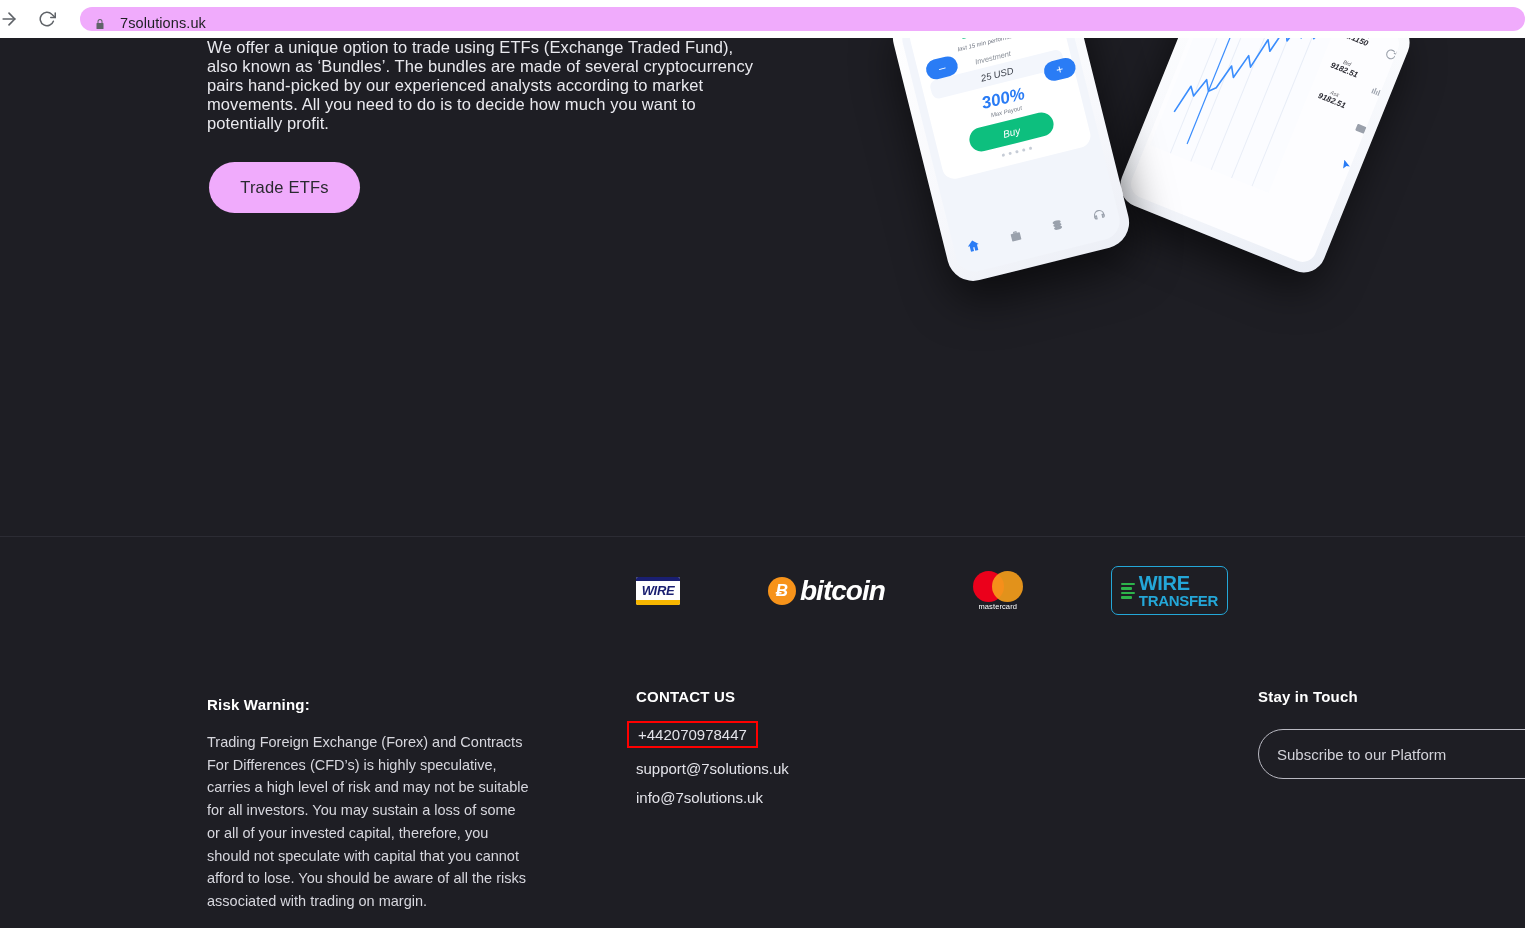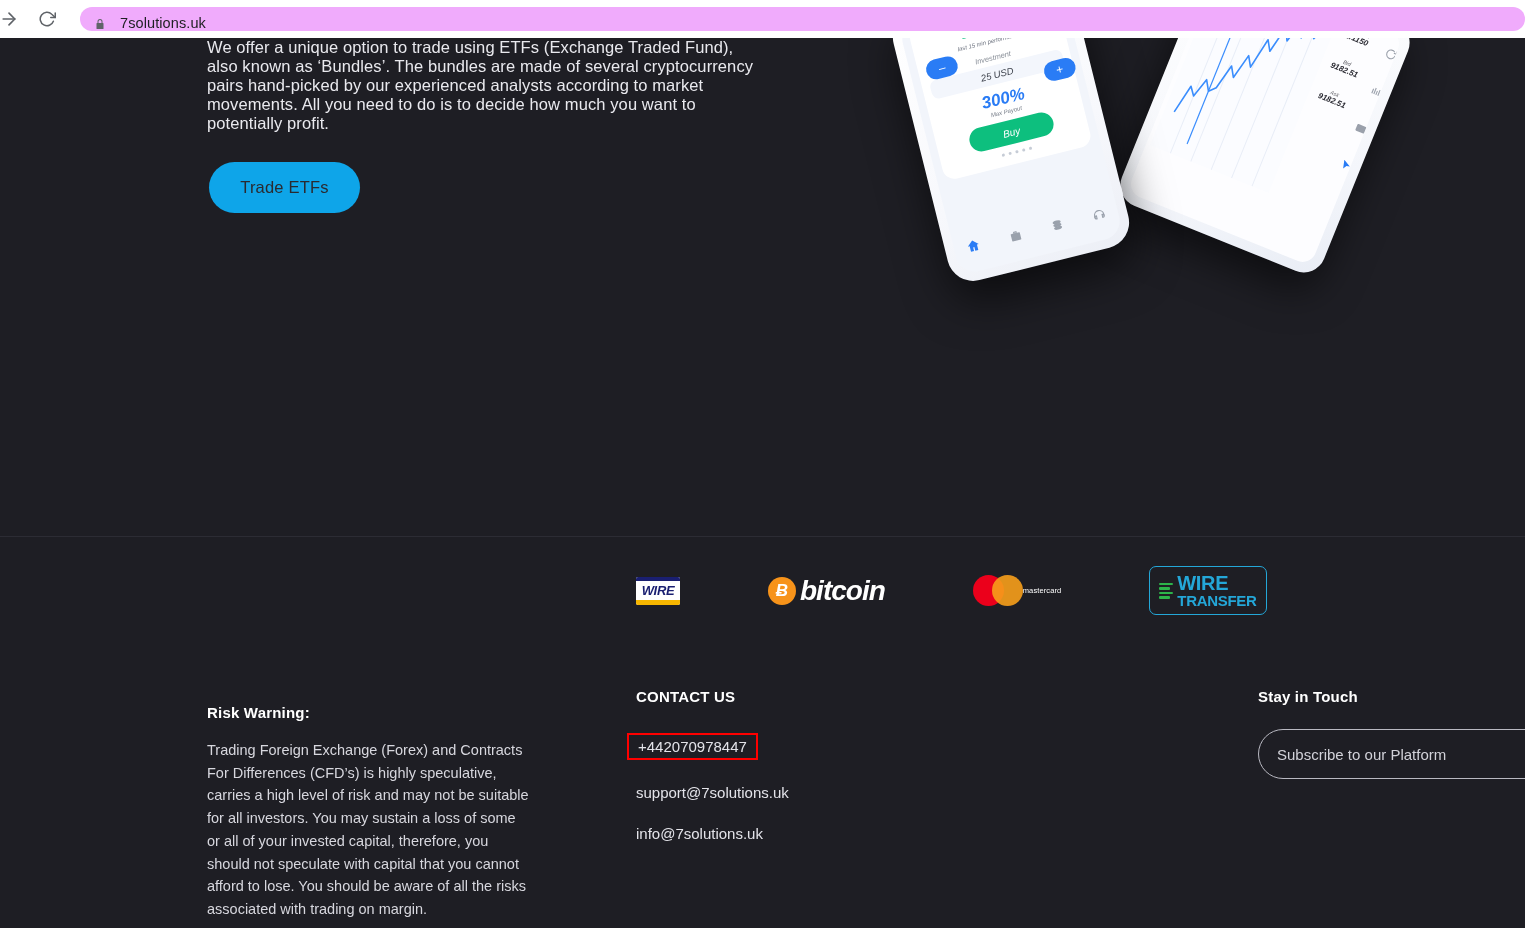--- a/index.html
+++ b/index.html
@@ -58,21 +58,21 @@
   }
   #hero-paragraph {
     color: #e9e9ee;
     font-size: 16.5px;
     line-height: 19px;
     letter-spacing: .1px;
   }
   #trade-etfs-button {
     position: absolute; left: 209px; top: 124px;
     width: 151px; height: 51px;
-    background: #0ea5e9;
+    background: #f0abfc;
     border: none; border-radius: 26px;
     color: #2a2a30;
     font-size: 16.5px;
     font-family: "Liberation Sans", sans-serif;
     cursor: pointer;
     letter-spacing: .2px;
   }
 
   
   #devices {
@@ -190,21 +190,21 @@
   }
 
   #bitcoin-logo { display:flex;align-items:center;gap:4px; }
   #btc-coin {
     width:28px;height:28px;border-radius:50%;background:#f7931a;
     color:#fff;font-weight:bold;font-style:italic;font-size:17px;
     display:flex;align-items:center;justify-content:center;
   }
   #btc-word { color:#fff;font-weight:bold;font-style:italic;font-size:28px;letter-spacing:-1px; }
 
-  #mastercard-logo { display:flex;flex-direction:row;align-items:center;gap:0; }
+  #mastercard-logo { display:flex;flex-direction:column;align-items:center;gap:0; }
   #mc-circles { position:relative;width:50px;height:31px; }
   #mc-circles .c { position:absolute;top:0;width:31px;height:31px;border-radius:50%; }
   #mc-circles .c-red { left:0; background:#eb001b; }
   #mc-circles .c-yel { right:0; background:#f79e1b; opacity:.9; }
   #mc-word { color:#fff;font-size:7.5px;letter-spacing:.1px; }
 
   #wire-logo {
     border:1.5px solid #24a7d8; border-radius:7px;
     padding:6px 9px; display:flex; align-items:center; gap:4px;
   }
@@ -217,27 +217,27 @@
   #wire-text { line-height:1.0; }
   #wire-text .l1 { color:#24a7d8;font-weight:bold;font-size:20px;letter-spacing:-.3px;display:block;}
   #wire-text .l2 { color:#24a7d8;font-weight:bold;font-size:15px;letter-spacing:-.3px;display:block;}
 
   
   #footer-cols { position:absolute; top:650px; left:0; width:1525px; height:250px; }
   .col-heading {
     color:#ffffff; font-size:15px; font-weight:bold;
     letter-spacing:.2px;
   }
-  #risk-col { position:absolute; left:207px; top:16px; width:325px; }
+  #risk-col { position:absolute; left:207px; top:8px; width:325px; }
   #risk-body {
     margin-top:18px; color:#d7d7de; font-size:14.5px; line-height:22.7px;
   }
   #contact-col { position:absolute; left:636px; top:0; width:300px; }
   #contact-col .contact-list { margin-top:16px; display:flex; flex-direction:column; gap:12px; }
-  .contact-item { color:#e3e3e9; font-size:15px;margin-top:12px; }
+  .contact-item { color:#e3e3e9; font-size:15px; }
   #contact-phone-wrap {
     display:inline-block; border:2px solid #ff0000;
     padding:3px 9px; margin-left:-9px;
   }
   #stay-col { position:absolute; left:1258px; top:0; width:300px; }
   #subscribe-wrap {
     margin-top:24px; position:relative; width:300px; height:50px;
   }
   #subscribe-input {
     width: 300px; height: 50px;

